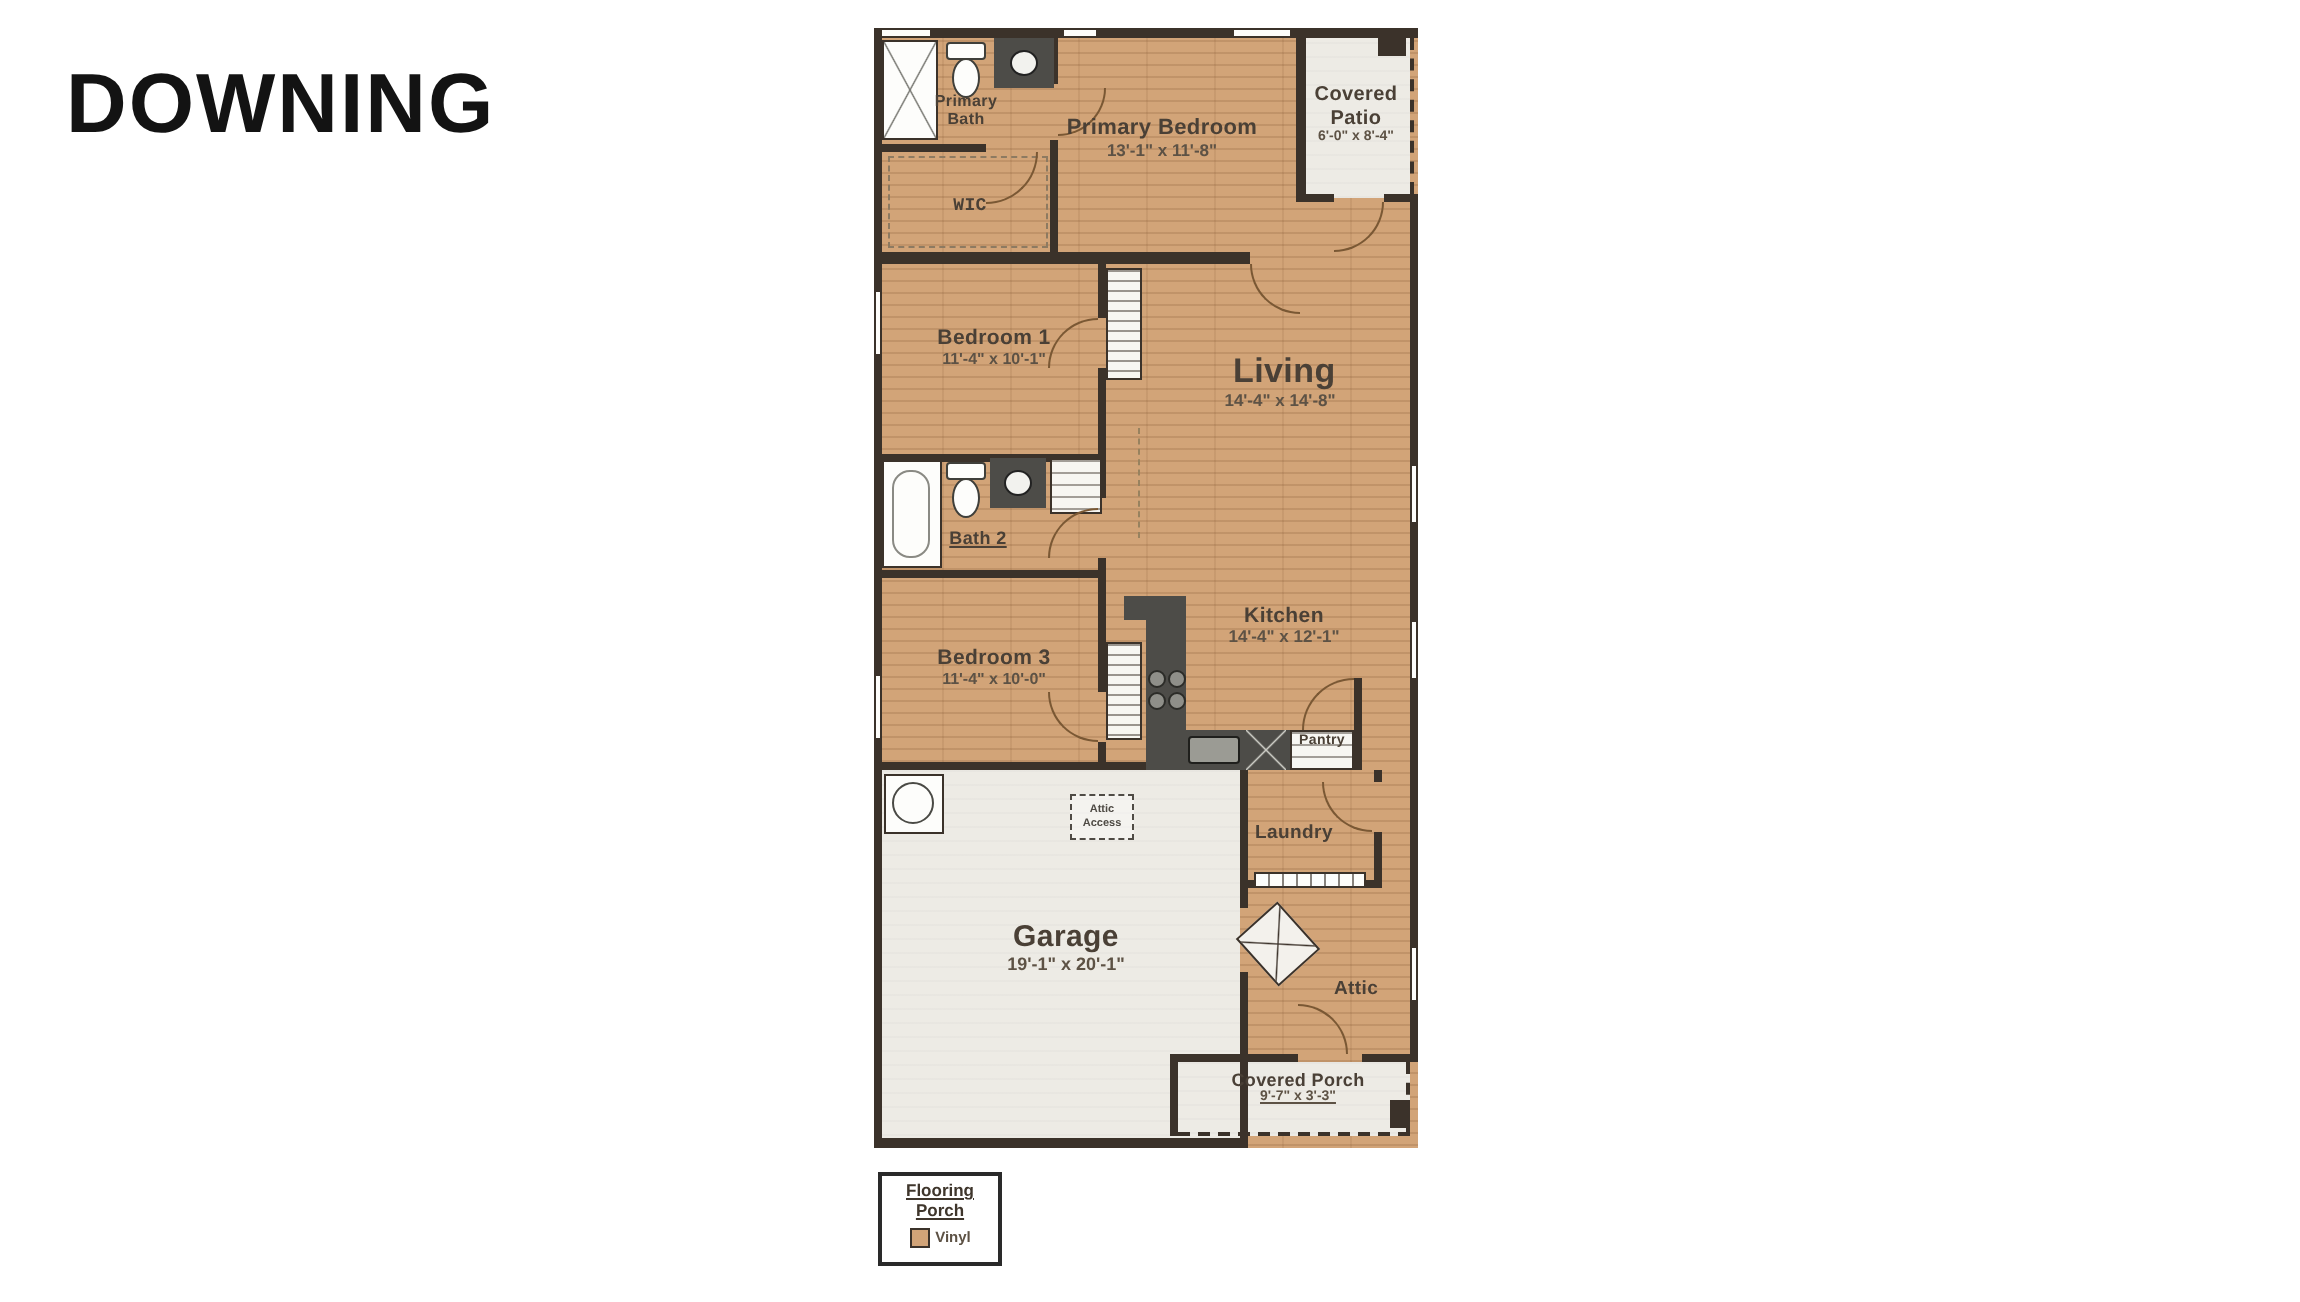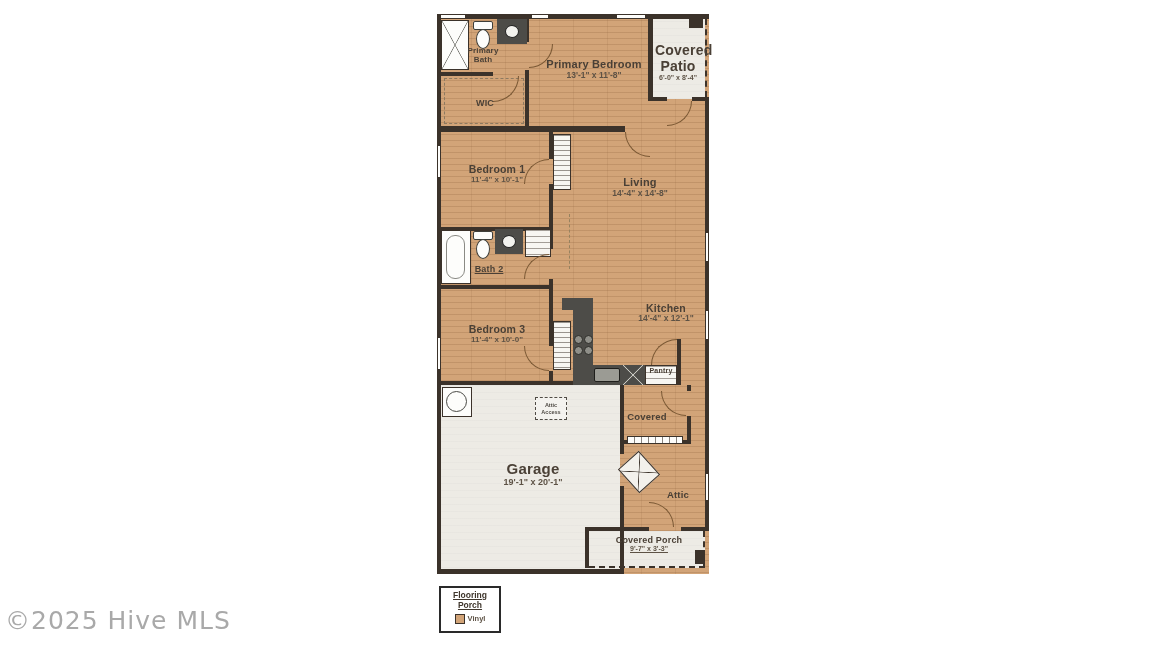--- a/index.html
+++ b/index.html
@@ -67,20 +67,21 @@
         background-image:
           linear-gradient(45deg, transparent calc(50% - .7px), #3b322a 50%, transparent calc(50% + .7px)),
           linear-gradient(-45deg, transparent calc(50% - .7px), #3b322a 50%, transparent calc(50% + .7px));
         transform:rotate(-42deg);}
 </style>
 </head>
 <body>
 
 <div class="page">
 
+  <div class="title">DOWNING</div>
 
   <div class="plan">
 
     <div class="abs wood" style="left:0;top:0;width:272px;height:560px;"></div>
     <div class="abs gray" style="left:214px;top:0;width:54px;height:85px;"></div>
     <div class="abs gray" style="left:4px;top:371px;width:179px;height:184px;"></div>
     <div class="abs gray" style="left:152px;top:517px;width:116px;height:37px;border-right:2px dashed #3b322a;border-bottom:2px dashed #3b322a;box-sizing:border-box;"></div>
 
     <i class="w" style="left:0;top:0;width:272px;height:5px;"></i>
     <i class="w" style="left:0;top:0;width:4px;height:560px;"></i>
@@ -170,58 +171,58 @@
     <div class="sinkrect" style="left:157px;top:354px;width:26px;height:14px;"></div>
     <div class="xbox" style="left:186px;top:351px;width:20px;height:20px;"></div>
 
     <div class="fix" style="left:5px;top:373px;width:30px;height:30px;">
       <span style="position:absolute;left:3px;top:3px;width:21px;height:21px;border:1.5px solid #4a4a45;border-radius:50%;box-sizing:border-box;"></span>
     </div>
     <div class="attic" style="left:98px;top:383px;width:32px;height:23px;">
       <span style="display:block;width:24px;margin:0 auto;white-space:normal;">Attic Access</span>
     </div>
 
-    <div class="rlabel" style="left:157px;top:44px;">
+    <div class="rlabel" style="left:144px;top:44px;">
       <div class="rname" style="font-size:11px;">Primary Bedroom</div>
       <div class="rdims" style="font-size:8.5px;">13'-1" x 11'-8"</div>
     </div>
     <div class="rlabel" style="left:241px;top:28px;white-space:normal;width:46px;">
-      <div class="rname" style="font-size:14px;">Covered Patio</div>
+      <div class="rname" style="font-size:10px;">Covered Patio</div>
       <div class="rdims" style="font-size:7px;">6'-0" x 8'-4"</div>
     </div>
     <div class="rlabel" style="left:46px;top:32px;white-space:normal;width:40px;">
       <div class="rname" style="font-size:8px;">Primary Bath</div>
     </div>
     <div class="rlabel" style="left:48px;top:84px;">
-      <div class="rname" style="font-size:9px;">WIC</div>
+      <div class="rname" style="font-size:9px;font-family:Liberation Mono, monospace;">WIC</div>
     </div>
     <div class="rlabel" style="left:60px;top:149px;">
       <div class="rname" style="font-size:10.5px;">Bedroom 1</div>
       <div class="rdims" style="font-size:8px;">11'-4" x 10'-1"</div>
     </div>
     <div class="rlabel" style="left:203px;top:162px;">
-      <div class="rname" style="font-size:11px;">Living</div>
+      <div class="rname" style="font-size:17px;text-align:right;">Living</div>
       <div class="rdims" style="font-size:8.5px;">14'-4" x 14'-8"</div>
     </div>
     <div class="rlabel" style="left:52px;top:250px;text-decoration:underline;">
       <div class="rname" style="font-size:9px;">Bath 2</div>
     </div>
     <div class="rlabel" style="left:60px;top:309px;">
       <div class="rname" style="font-size:10.5px;">Bedroom 3</div>
       <div class="rdims" style="font-size:8px;">11'-4" x 10'-0"</div>
     </div>
-    <div class="rlabel" style="left:205px;top:288px;margin-left:24px;">
+    <div class="rlabel" style="left:205px;top:288px;">
       <div class="rname" style="font-size:10.5px;">Kitchen</div>
       <div class="rdims" style="font-size:8.5px;">14'-4" x 12'-1"</div>
     </div>
     <div class="rlabel" style="left:224px;top:353px;">
       <div class="rname" style="font-size:7px;">Pantry</div>
     </div>
     <div class="rlabel" style="left:210px;top:398px;">
-      <div class="rname" style="font-size:9.5px;">Covered</div>
+      <div class="rname" style="font-size:9.5px;">Laundry</div>
     </div>
     <div class="rlabel" style="left:96px;top:446px;">
       <div class="rname" style="font-size:15px;">Garage</div>
       <div class="rdims" style="font-size:9px;">19'-1" x 20'-1"</div>
     </div>
     <div class="rlabel" style="left:241px;top:476px;">
       <div class="rname" style="font-size:9.5px;">Attic</div>
     </div>
     <div class="rlabel" style="left:212px;top:521px;">
       <div class="rname" style="font-size:9px;">Covered Porch</div>
@@ -230,14 +231,13 @@
   </div>
 
   <div class="legend">
     <div class="legend-title">Flooring Porch</div>
     <div class="legend-row">
       <span class="legend-swatch"></span>
       <span class="legend-item">Vinyl</span>
     </div>
   </div>
 
-  <div class="watermark">©2025 Hive MLS</div>
 </div>
 
 </body></html>

